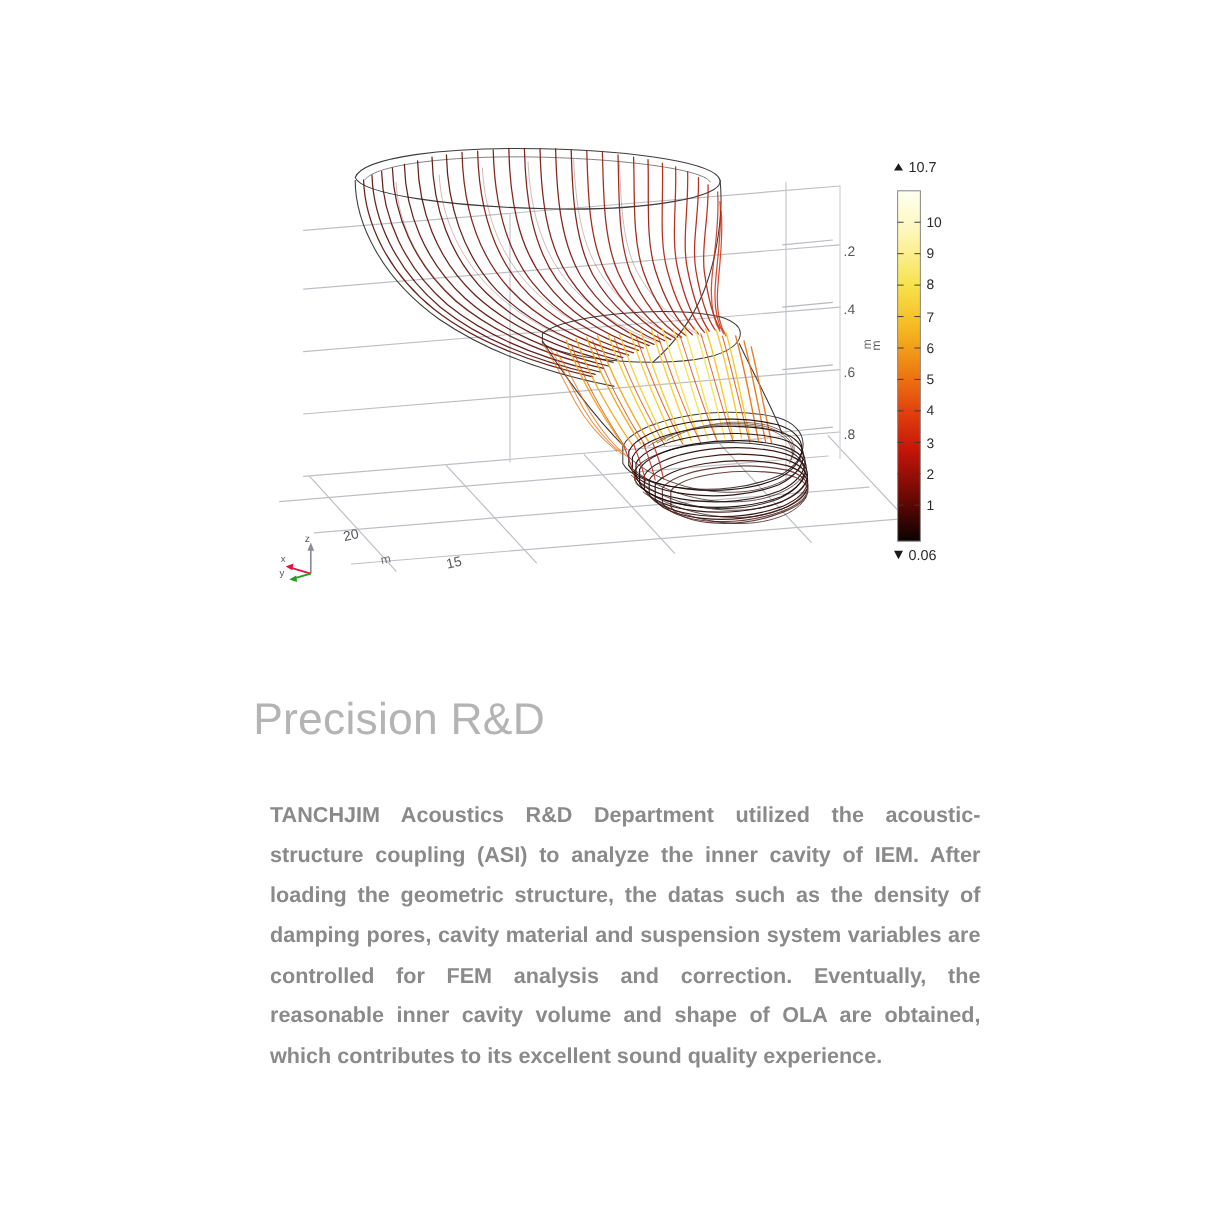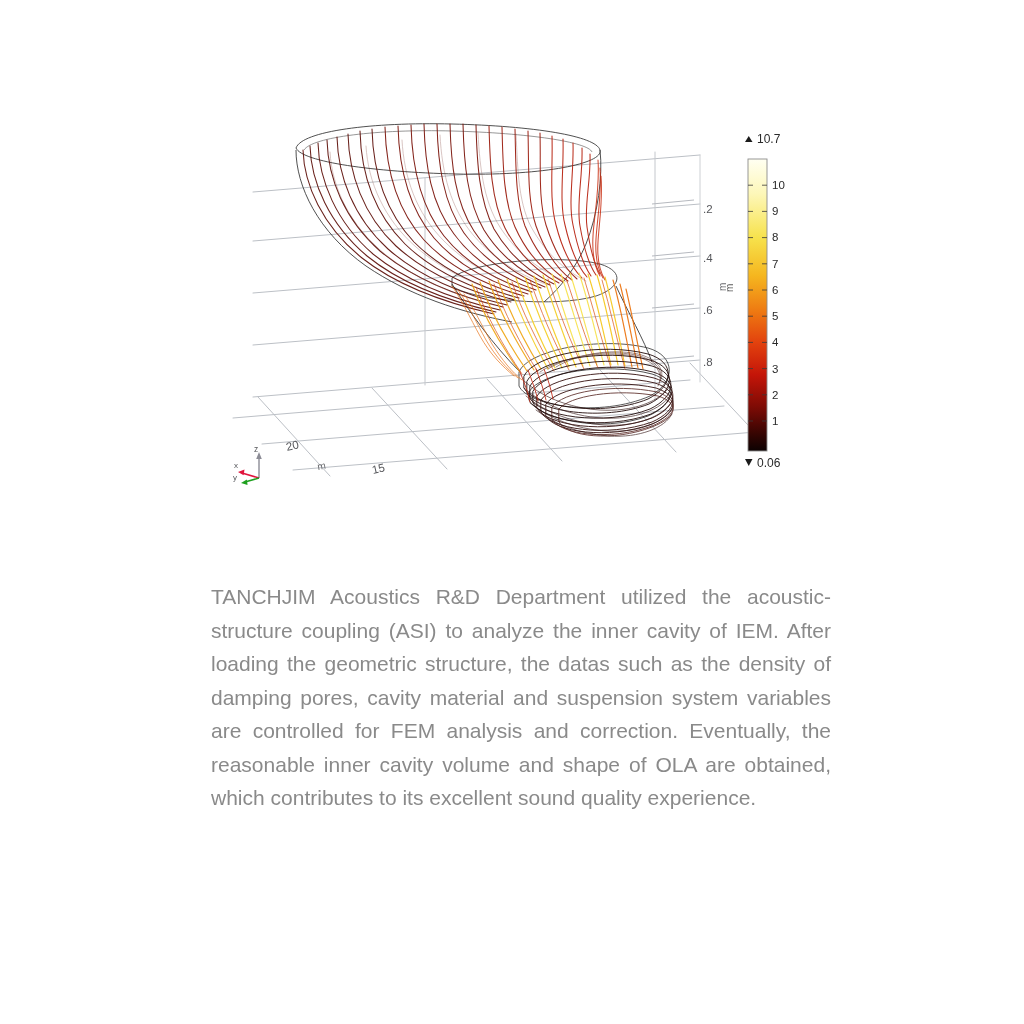--- a/index.html
+++ b/index.html
@@ -41,27 +41,27 @@
   }
   #page-title {
     font-size: 37px;
     font-weight: 400;
     color: #b4b4b4;
     letter-spacing: 0.2px;
     margin: 0 0 42px 0;
     line-height: 1.1;
   }
   #body-paragraph {
-    font-size: 21px;
+    font-size: 18px;
     line-height: 33.5px;
     color: #8a8a8a;
     text-align: justify;
     text-justify: inter-word;
-    margin: 0;
-    font-weight: 400;
+    margin: 14px;
+    font-weight: 700;
     hyphens: manual;
   }
 </style>
 </head>
 <body>
 
 <div id="figure-panel">
   <svg id="sim-svg" width="1024" height="520" viewBox="0 0 1024 520" xmlns="http://www.w3.org/2000/svg">
     <defs>
 
@@ -378,14 +378,15 @@
 
       <text x="733" y="292" font-family="'Liberation Sans',sans-serif" font-size="10" fill="#5a5a5a" transform="rotate(-90 733 292)">m</text>
 
       <polygon points="745,459 752.5,459 748.75,466" fill="#1b1b1b"></polygon>
       <text x="757" y="467" font-family="'Liberation Sans',sans-serif" font-size="12" fill="#2a2a2a">0.06</text>
     </g>
   </svg>
 </div>
 
 <div id="text-panel">
+  <h1 id="page-title">Precision R&amp;D</h1>
   <p id="body-paragraph">TANCHJIM Acoustics R&amp;D Department utilized the acoustic-structure coupling (ASI) to analyze the inner cavity of IEM. After loading the geometric structure, the datas such as the density of damping pores, cavity material and suspension system variables are controlled for FEM analysis and correction. Eventually, the reasonable inner cavity volume and shape of OLA are obtained, which contributes to its excellent sound quality experience.</p>
 </div>
 
 </body></html>

